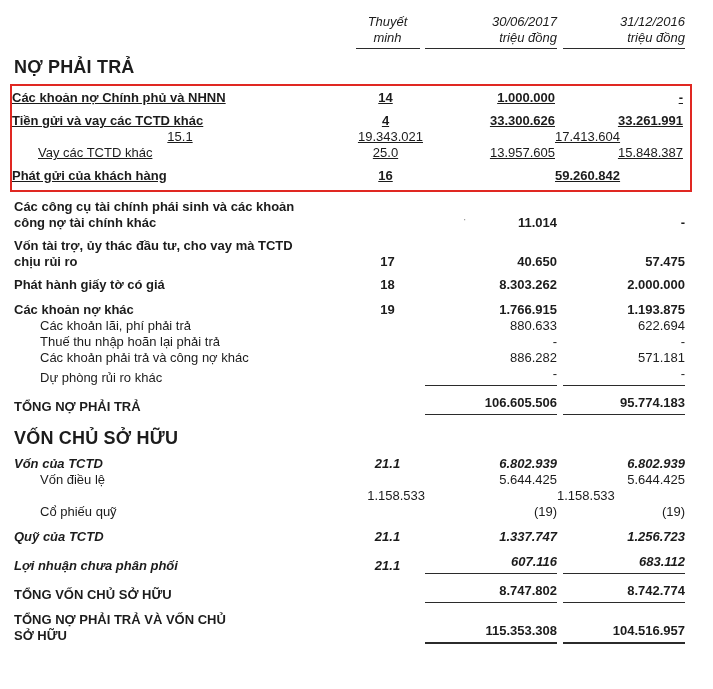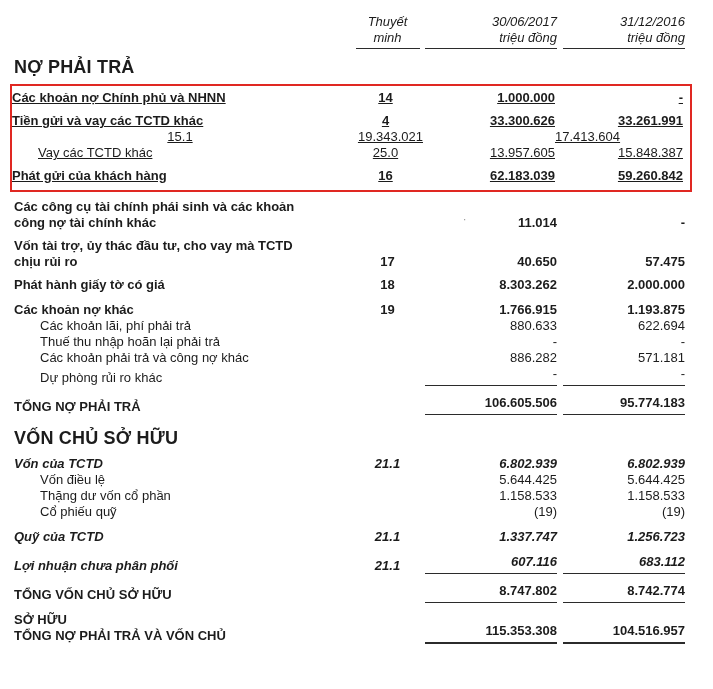--- a/index.html
+++ b/index.html
@@ -121,21 +121,20 @@
           <div class="cell note">25.0</div>
           <div class="cell val"><span>13.957.605</span></div>
           <div class="cell"></div>
           <div class="cell val"><span>15.848.387</span></div>
         </div>
         <div class="row bold g2">
           <div class="cell label">
             <div>Phát gửi của khách hàng</div>
           </div>
           <div class="cell note">16</div>
-          <div class="cell val"><span>62.183.039</span></div>
           <div class="cell"></div>
           <div class="cell val"><span>59.260.842</span></div>
         </div>
       </div>
       <div class="row bold g2">
         <div class="cell label">
           <div>Các công cụ tài chính phái sinh và các khoản</div>
           <div>công nợ tài chính khác</div>
         </div>
         <div class="cell note"></div>
@@ -237,23 +236,20 @@
       <div class="row sub">
         <div class="cell label">
           <div>Vốn điều lệ</div>
         </div>
         <div class="cell note"></div>
         <div class="cell val"><span>5.644.425</span></div>
         <div class="cell"></div>
         <div class="cell val"><span>5.644.425</span></div>
       </div>
       <div class="row sub">
-        <div class="cell label">
-          <div>Thặng dư vốn cổ phần</div>
-        </div>
         <div class="cell note"></div>
         <div class="cell val"><span>1.158.533</span></div>
         <div class="cell"></div>
         <div class="cell val"><span>1.158.533</span></div>
       </div>
       <div class="row sub">
         <div class="cell label">
           <div>Cổ phiếu quỹ</div>
         </div>
         <div class="cell note"></div>
@@ -283,22 +279,22 @@
         <div class="cell label">
           <div>TỔNG VỐN CHỦ SỞ HỮU</div>
         </div>
         <div class="cell note"></div>
         <div class="cell val rule"><span>8.747.802</span></div>
         <div class="cell"></div>
         <div class="cell val rule"><span>8.742.774</span></div>
       </div>
       <div class="row total g">
         <div class="cell label">
+          <div>TỔNG NỢ PHẢI TRẢ VÀ VỐN CHỦ</div>
           <div>SỞ HỮU</div>
-          <div>TỔNG NỢ PHẢI TRẢ VÀ VỐN CHỦ</div>
         </div>
         <div class="cell note"></div>
         <div class="cell val rule thick"><span>115.353.308</span></div>
         <div class="cell"></div>
         <div class="cell val rule thick"><span>104.516.957</span></div>
       </div>
     </div>
 
 </div>
 

